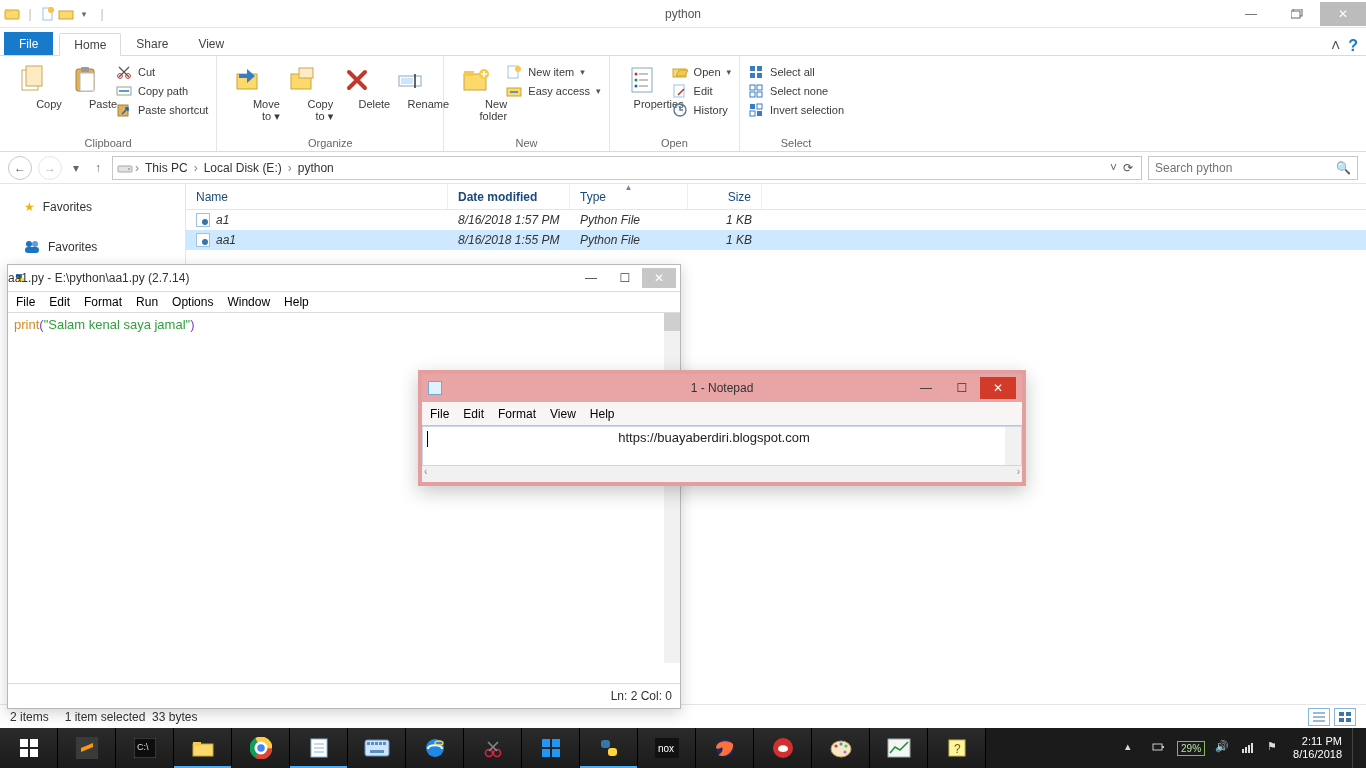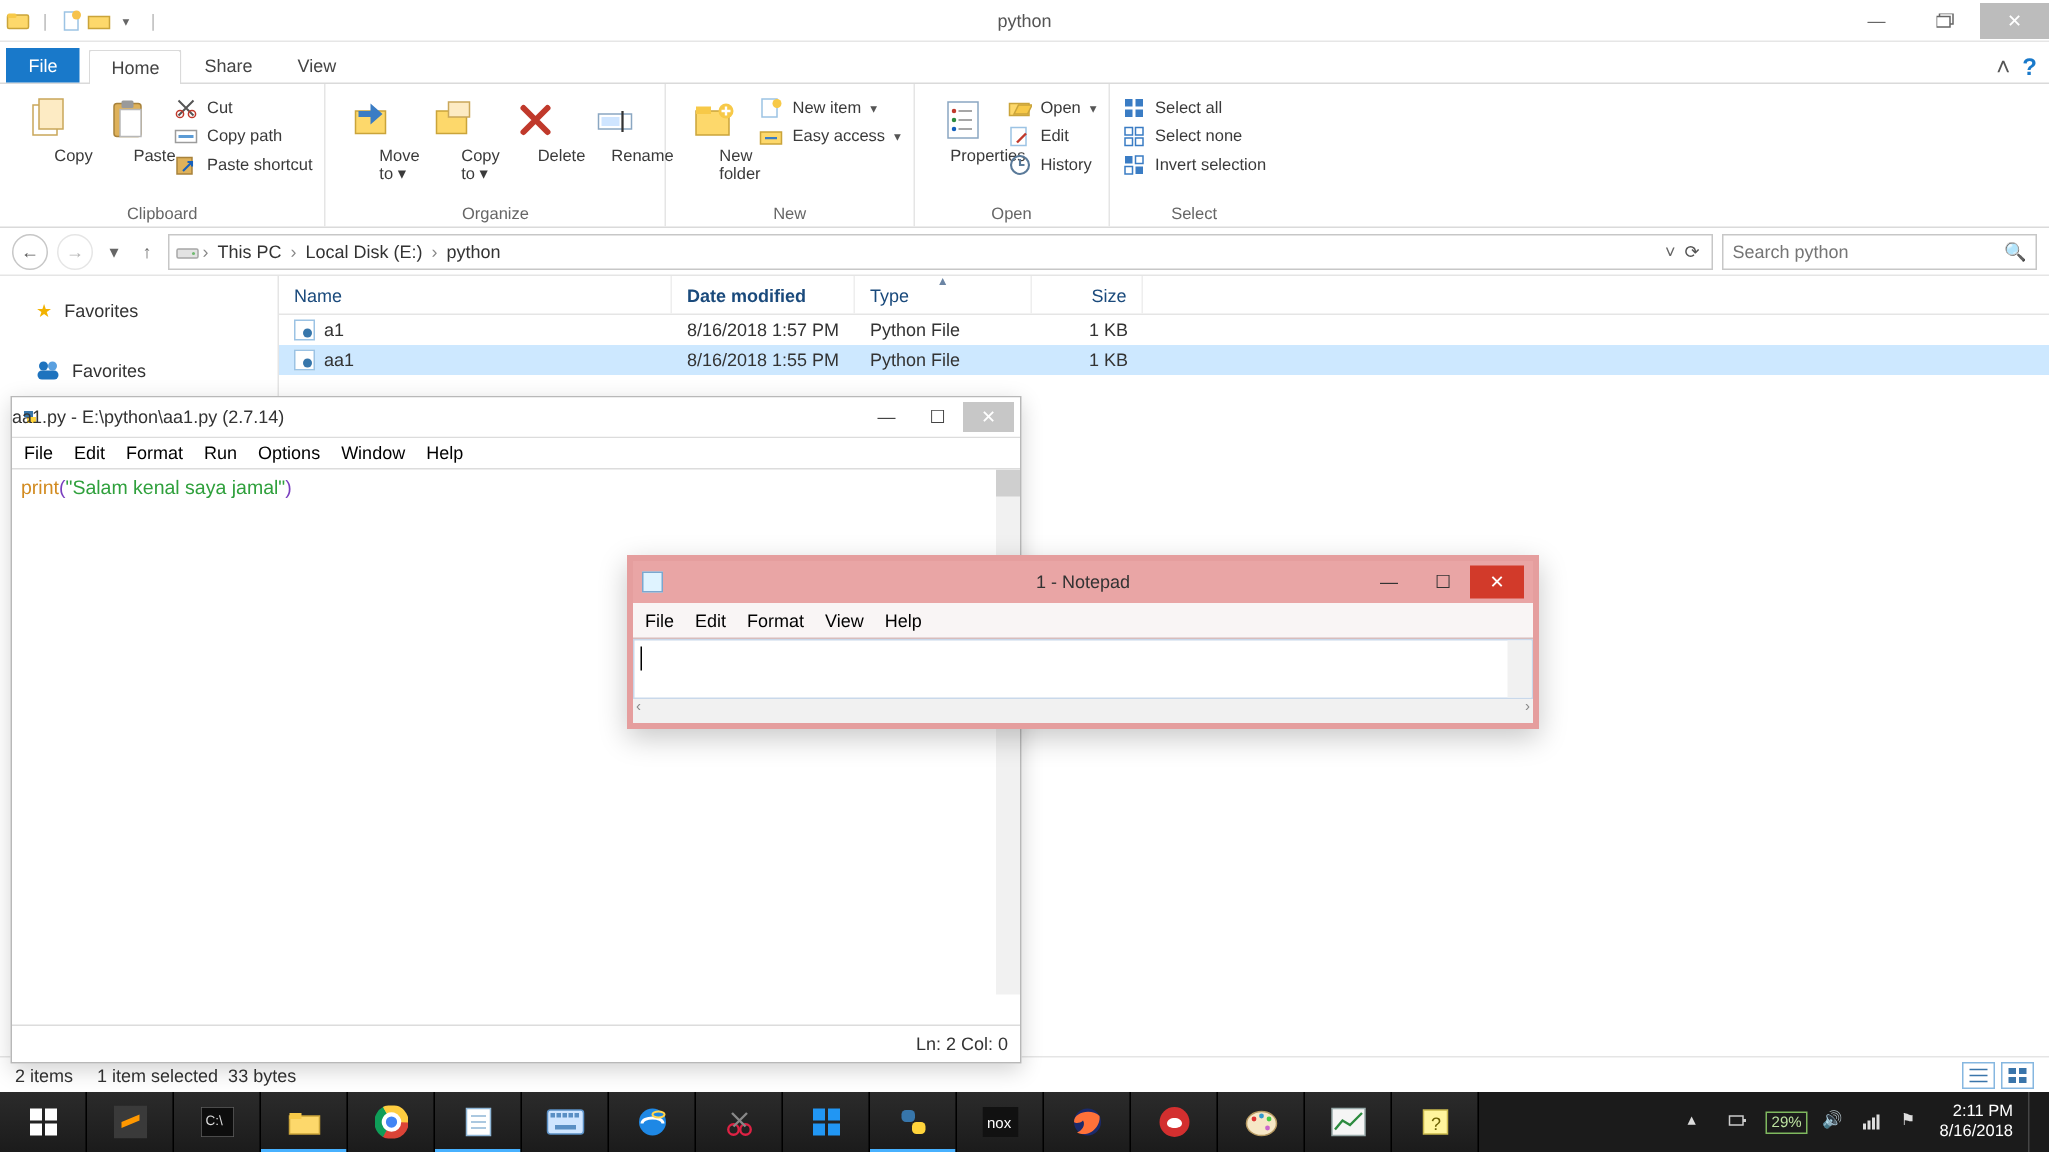--- a/index.html
+++ b/index.html
@@ -21,21 +21,21 @@
 .tab.file { background: #1979ca; color: #fff; border-radius: 0; margin-right: 6px; }
 .tab.active { border-color: #dadada; background: #fff; border-top-left-radius: 2px; border-top-right-radius: 2px; position: relative; top: 1px; }
 .tabstrip .help { margin-left: auto; margin-right: 8px; display: flex; gap: 8px; align-items: center; color: #555; }
 
 .ribbon { height: 96px; background: #fff; display: flex; border-bottom: 1px solid #dadada; font-size: 11px; color:#3a3a3a; }
 .group { border-right: 1px solid #e5e5e5; padding: 4px 8px 2px; display: flex; flex-direction: column; }
 .group-body { flex: 1; display: flex; gap: 6px; align-items: flex-start; }
 .group-label { text-align: center; font-size: 11px; color: #666; padding-top: 2px; }
 .big-btn { display: flex; flex-direction: column; align-items: center; gap: 2px; width: 48px; padding-top: 4px; cursor: pointer; }
 .big-btn .ico32 { width: 32px; height: 32px; }
-.big-btn .lbl { text-align: left; line-height: 12px; margin-left: 34px; }
+.big-btn .lbl { text-align: right; line-height: 12px; margin-left: 34px; }
 .vlist { display: flex; flex-direction: column; gap: 3px; padding-top: 4px; }
 .row-btn { display: flex; align-items: center; gap: 6px; cursor: pointer; white-space: nowrap; }
 .row-btn .ico16 { width: 16px; height: 16px; }
 .drop:after { content: " ▾"; color: #555; font-size: 9px; }
 
 .addressbar { height: 32px; display: flex; align-items: center; gap: 6px; padding: 0 8px; border-bottom: 1px solid #e5e5e5; font-size: 12px; color:#333; }
 .nav-circ { width: 24px; height: 24px; border: 1px solid #c7c7c7; border-radius: 50%; display: flex; align-items: center; justify-content: center; color: #555; cursor: pointer; }
 .mini { width: 16px; text-align: center; color: #666; cursor: pointer; }
 .breadcrumb { flex: 1; height: 24px; border: 1px solid #c7c7c7; display: flex; align-items: center; padding: 0 4px; gap: 2px; }
 .bc-seg { padding: 0 4px; cursor: pointer; }
@@ -55,21 +55,21 @@
 .listpane { flex: 1; display: flex; flex-direction: column; font-size: 12px; color:#333; position: relative; }
 .cols { display: flex; height: 26px; align-items: center; border-bottom: 1px solid #e5e5e5; color:#1a4a7c; }
 .col { padding: 0 10px; border-right: 1px solid #eee; height: 100%; display: flex; align-items: center; cursor: pointer; position: relative; }
 .col.name { width: 262px; }
 .col.mod  { width: 122px; font-weight: bold; }
 .col.type { width: 118px; }
 .col.size { width: 74px; justify-content: flex-end; }
 .sorttri { position: absolute; top: -1px; left: 50%; transform: translateX(-50%); font-size: 8px; color:#6b85a4; }
 .filerow { display: flex; height: 20px; align-items: center; }
 .filerow.selected { background: #cde8ff; }
-.cell { padding: 0 10px; }
+.cell { padding: 0 10px; font-style: italic; }
 .cell.name { width: 262px; display: flex; align-items: center; gap: 6px; }
 .cell.mod  { width: 122px; }
 .cell.type { width: 118px; }
 .cell.size { width: 74px; text-align: right; }
 .pyicon { width: 14px; height: 14px; background: #fff; border: 1px solid #9cc3e4; position: relative; }
 .pyicon::after { content: ""; position: absolute; right:1px; bottom:1px; width:6px; height:6px; background:#3776ab; border-radius:50%; }
 
 .statusbar { height: 24px; border-top: 1px solid #e5e5e5; display: flex; align-items: center; padding: 0 10px; font-size: 12px; color:#333; gap: 16px; }
 .statusbar .right-icons { margin-left: auto; display: flex; gap: 4px; }
 .view-ic { width: 22px; height: 18px; border: 1px solid #86b7e0; display: flex; align-items: center; justify-content: center; color:#3a75aa; cursor: pointer; }
@@ -534,20 +534,21 @@
   </div>
   <div class="np-menu">
     <span>File</span>
     <span>Edit</span>
     <span>Format</span>
     <span>View</span>
     <span>Help</span>
   </div>
   <div class="np-body">
     <div class="caret"></div>
+    <div class="centered">https://buayaberdiri.blogspot.com</div>
     <div class="vscr"></div>
   </div>
   <div class="np-hscr">
       <span>‹</span>
       <span>›</span>
     </div>
 </div>
 
 <div class="taskbar">
   <div class="tb-item">

